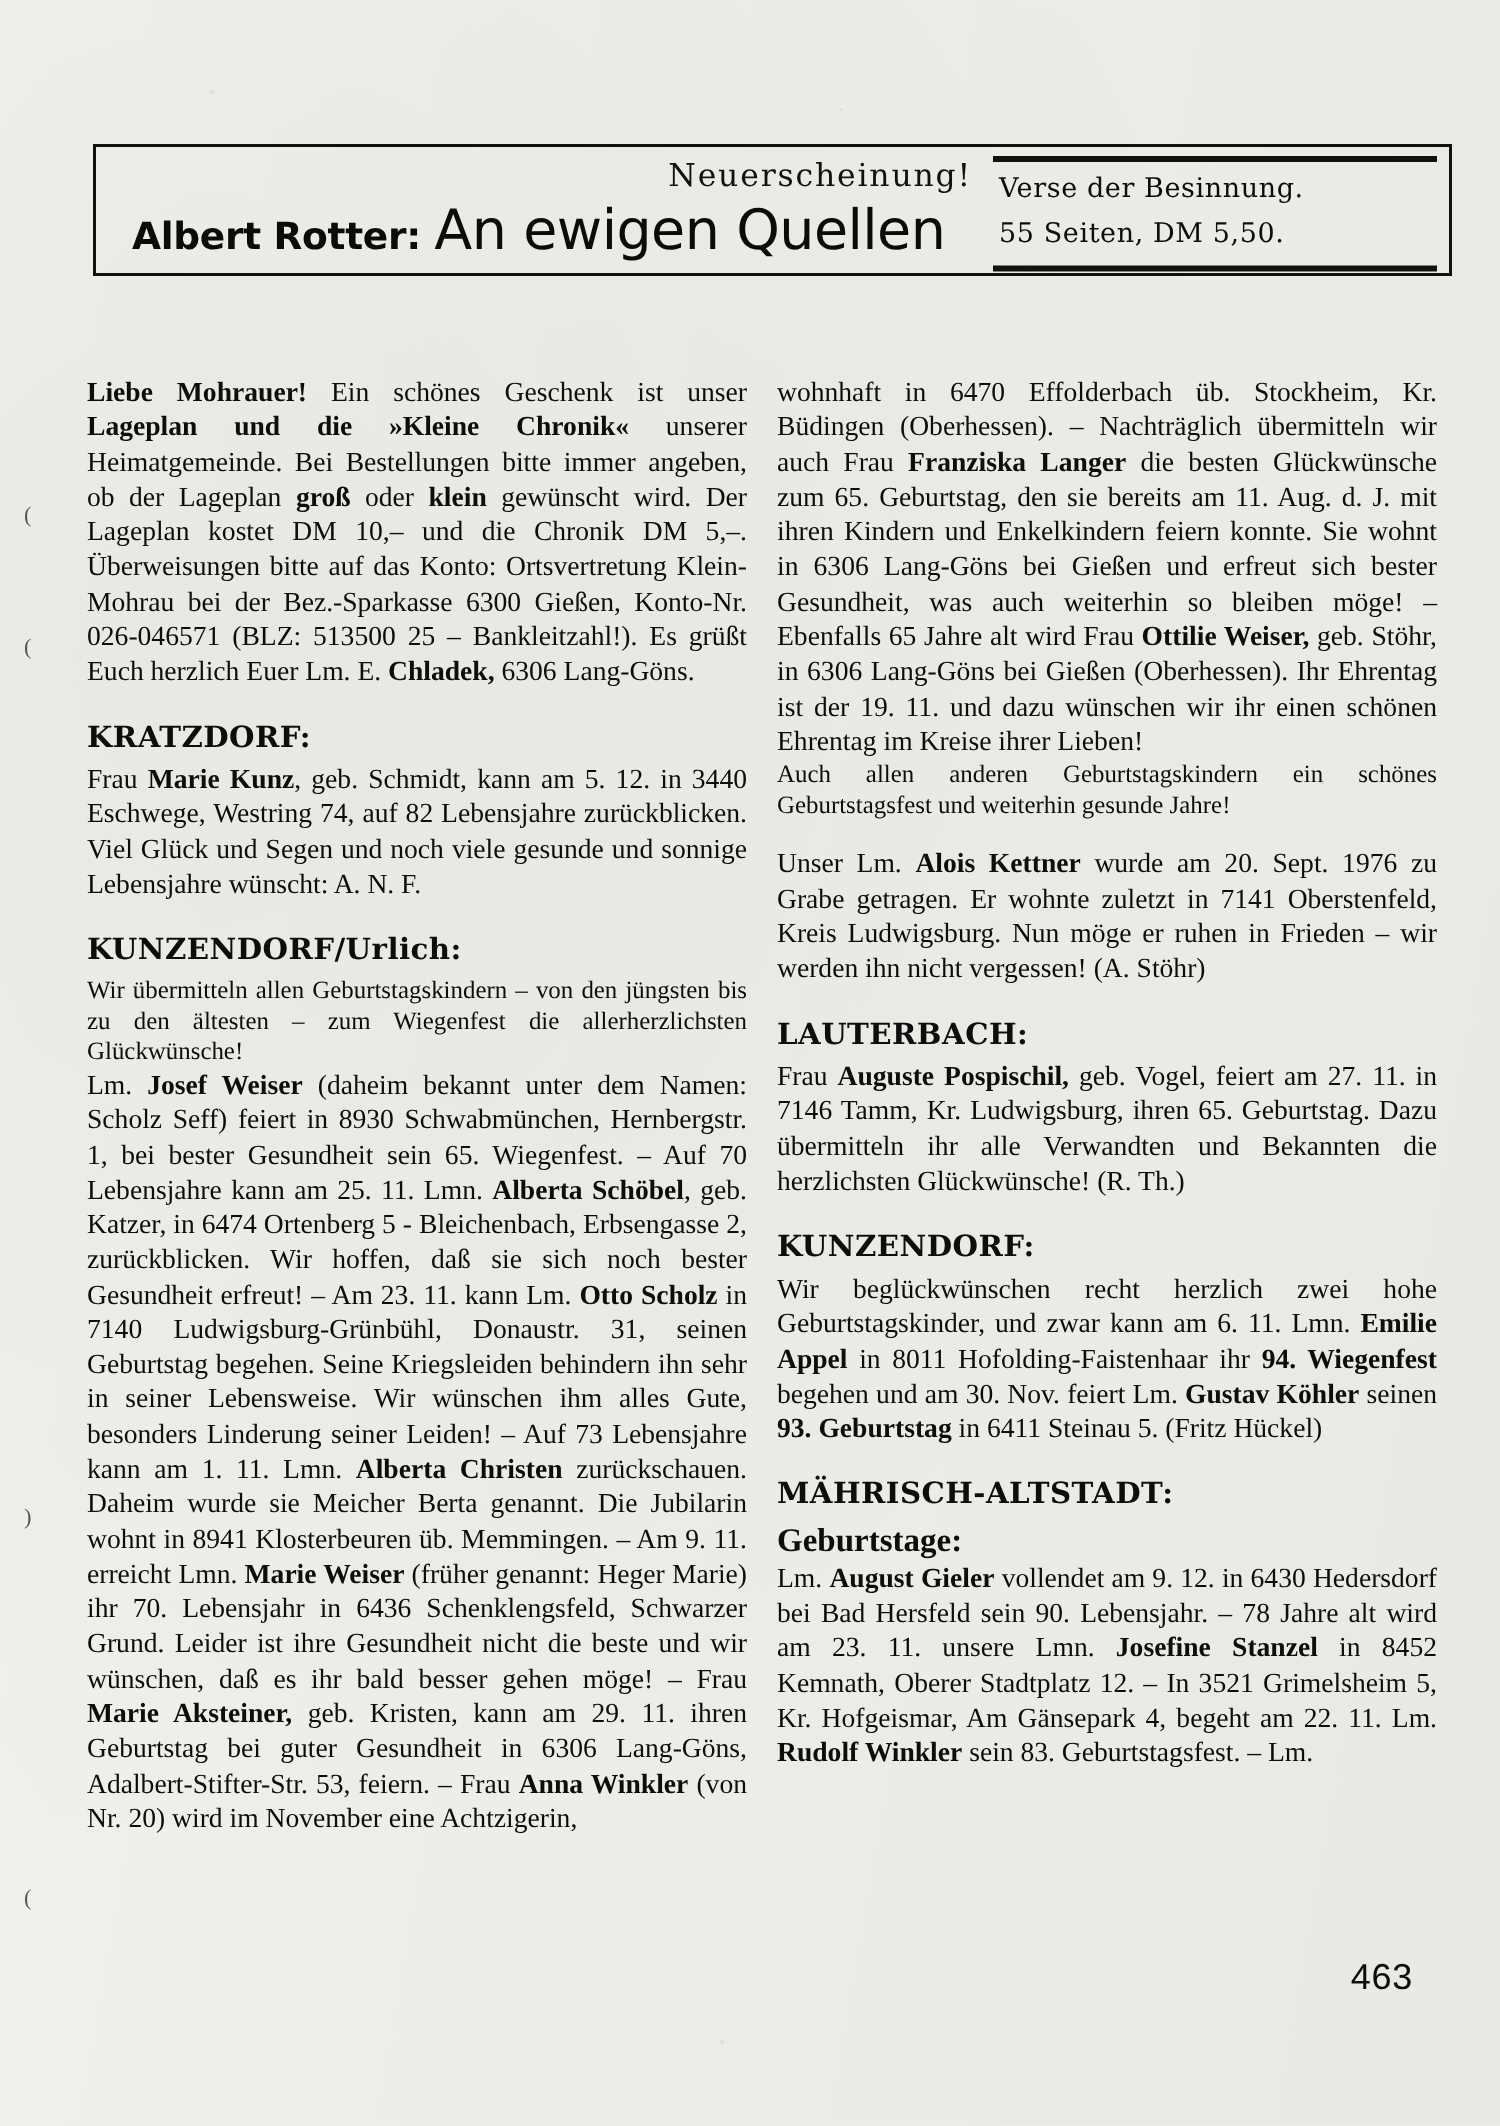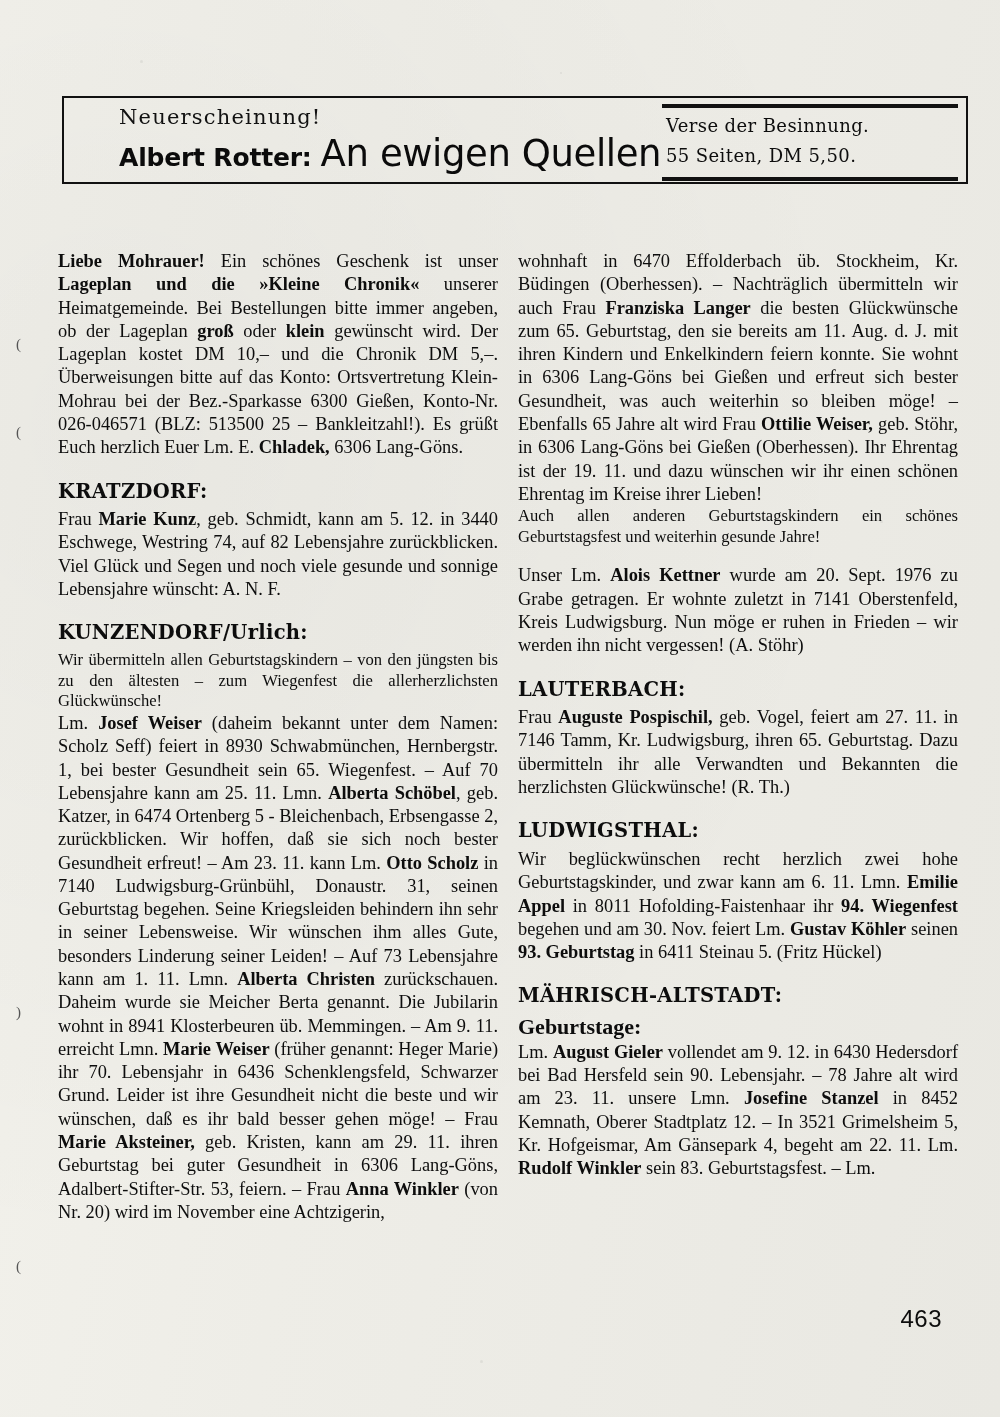--- a/index.html
+++ b/index.html
@@ -36,23 +36,24 @@
     left: 62px;
     top: 96px;
     width: 906px;
     height: 88px;
     border: 2px solid #111;
     box-sizing: border-box;
     background: transparent;
   }
   .header-inner {
     position: absolute;
-    left: 55px;
+    left: 24px;
     top: 8px;
     width: 560px;
+    text-align: right;
   }
   .neuerscheinung {
     font-family: "DejaVu Serif", serif;
     font-size: 21px;
     letter-spacing: 1.2px;
     color: #111;
     line-height: 1.1;
     margin-bottom: 3px;
   }
   .title-row {
@@ -204,21 +205,21 @@
   <div class="col col-right">
 
     <p class="par"><span>wohnhaft in 6470 Effolderbach üb. Stockheim, Kr. Büdingen (Oberhessen). – Nachträglich übermitteln wir auch Frau </span><b>Franziska Langer</b><span> die besten Glückwünsche zum 65. Geburtstag, den sie bereits am 11. Aug. d. J. mit ihren Kindern und Enkelkindern feiern konnte. Sie wohnt in 6306 Lang-Göns bei Gießen und erfreut sich bester Gesundheit, was auch weiterhin so bleiben möge! – Ebenfalls 65 Jahre alt wird Frau </span><b>Ottilie Weiser,</b><span> geb. Stöhr, in 6306 Lang-Göns bei Gießen (Oberhessen). Ihr Ehrentag ist der 19. 11. und dazu wünschen wir ihr einen schönen Ehrentag im Kreise ihrer Lieben!</span></p>
     <p class="par small">Auch allen anderen Geburtstagskindern ein schönes Geburtstagsfest und weiterhin gesunde Jahre!</p>
 
     <p class="par gap"><span>Unser Lm. </span><b>Alois Kettner</b><span> wurde am 20. Sept. 1976 zu Grabe getragen. Er wohnte zuletzt in 7141 Oberstenfeld, Kreis Ludwigsburg. Nun möge er ruhen in Frieden – wir werden ihn nicht vergessen! (A. Stöhr)</span></p>
 
     <div class="sec-head">LAUTERBACH:</div>
     <p class="par"><span>Frau </span><b>Auguste Pospischil,</b><span> geb. Vogel, feiert am 27. 11. in 7146 Tamm, Kr. Ludwigsburg, ihren 65. Geburtstag. Dazu übermitteln ihr alle Verwandten und Bekannten die herzlichsten Glückwünsche! (R. Th.)</span></p>
 
-    <div class="sec-head">LUDWIGSTHAL:</div>
+    <div class="sec-head">KUNZENDORF:</div>
     <p class="par"><span>Wir beglückwünschen recht herzlich zwei hohe Geburtstagskinder, und zwar kann am 6. 11. Lmn. </span><b>Emilie Appel</b><span> in 8011 Hofolding-Faistenhaar ihr </span><b>94. Wiegenfest</b><span> begehen und am 30. Nov. feiert Lm. </span><b>Gustav Köhler</b><span> seinen </span><b>93. Geburtstag</b><span> in 6411 Steinau 5. (Fritz Hückel)</span></p>
 
     <div class="sec-head">MÄHRISCH-ALTSTADT:</div>
     <div class="sub-head">Geburtstage:</div>
     <p class="par"><span>Lm. </span><b>August Gieler</b><span> vollendet am 9. 12. in 6430 Hedersdorf bei Bad Hersfeld sein 90. Lebensjahr. – 78 Jahre alt wird am 23. 11. unsere Lmn. </span><b>Josefine Stanzel</b><span> in 8452 Kemnath, Oberer Stadtplatz 12. – In 3521 Grimelsheim 5, Kr. Hofgeismar, Am Gänsepark 4, begeht am 22. 11. Lm. </span><b>Rudolf Winkler</b><span> sein 83. Geburtstagsfest. – Lm.</span></p>
   </div>
 
   <div class="page-number">463</div>
 </div>
 

